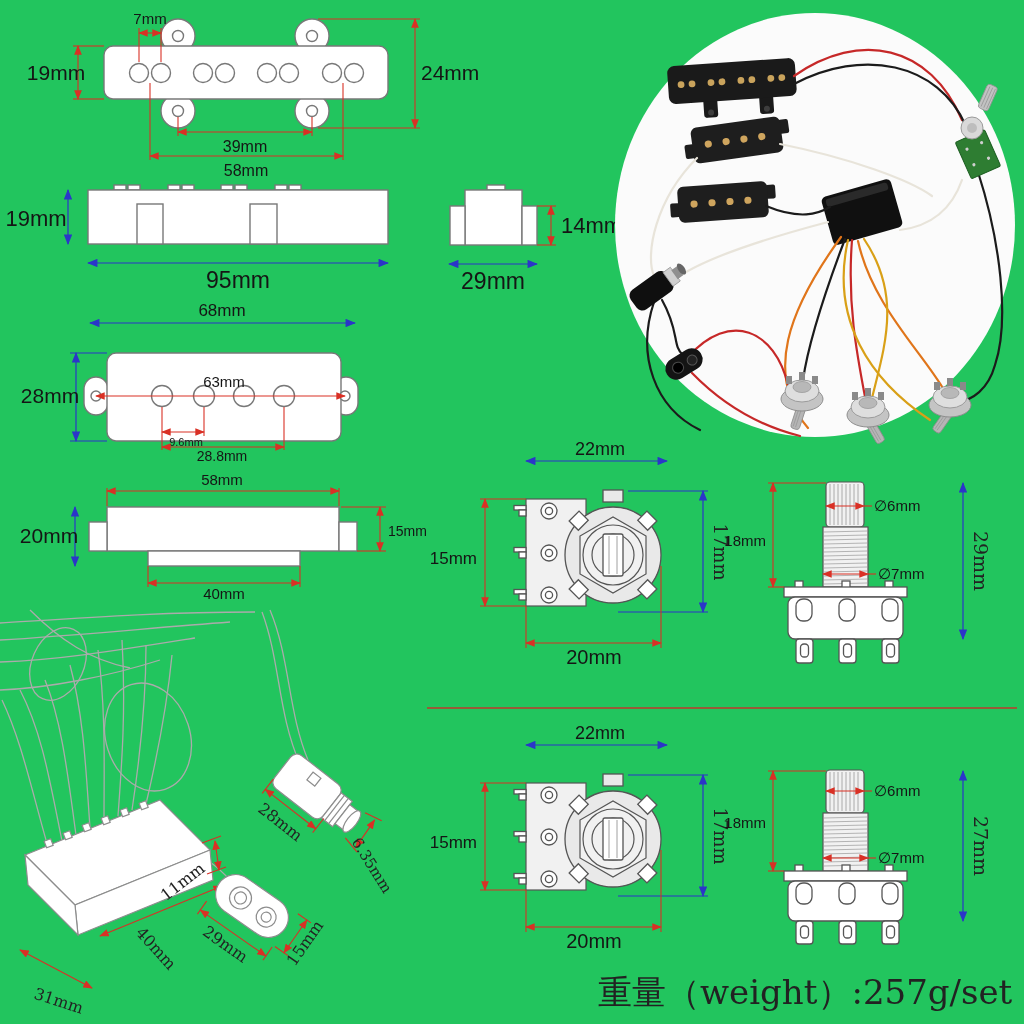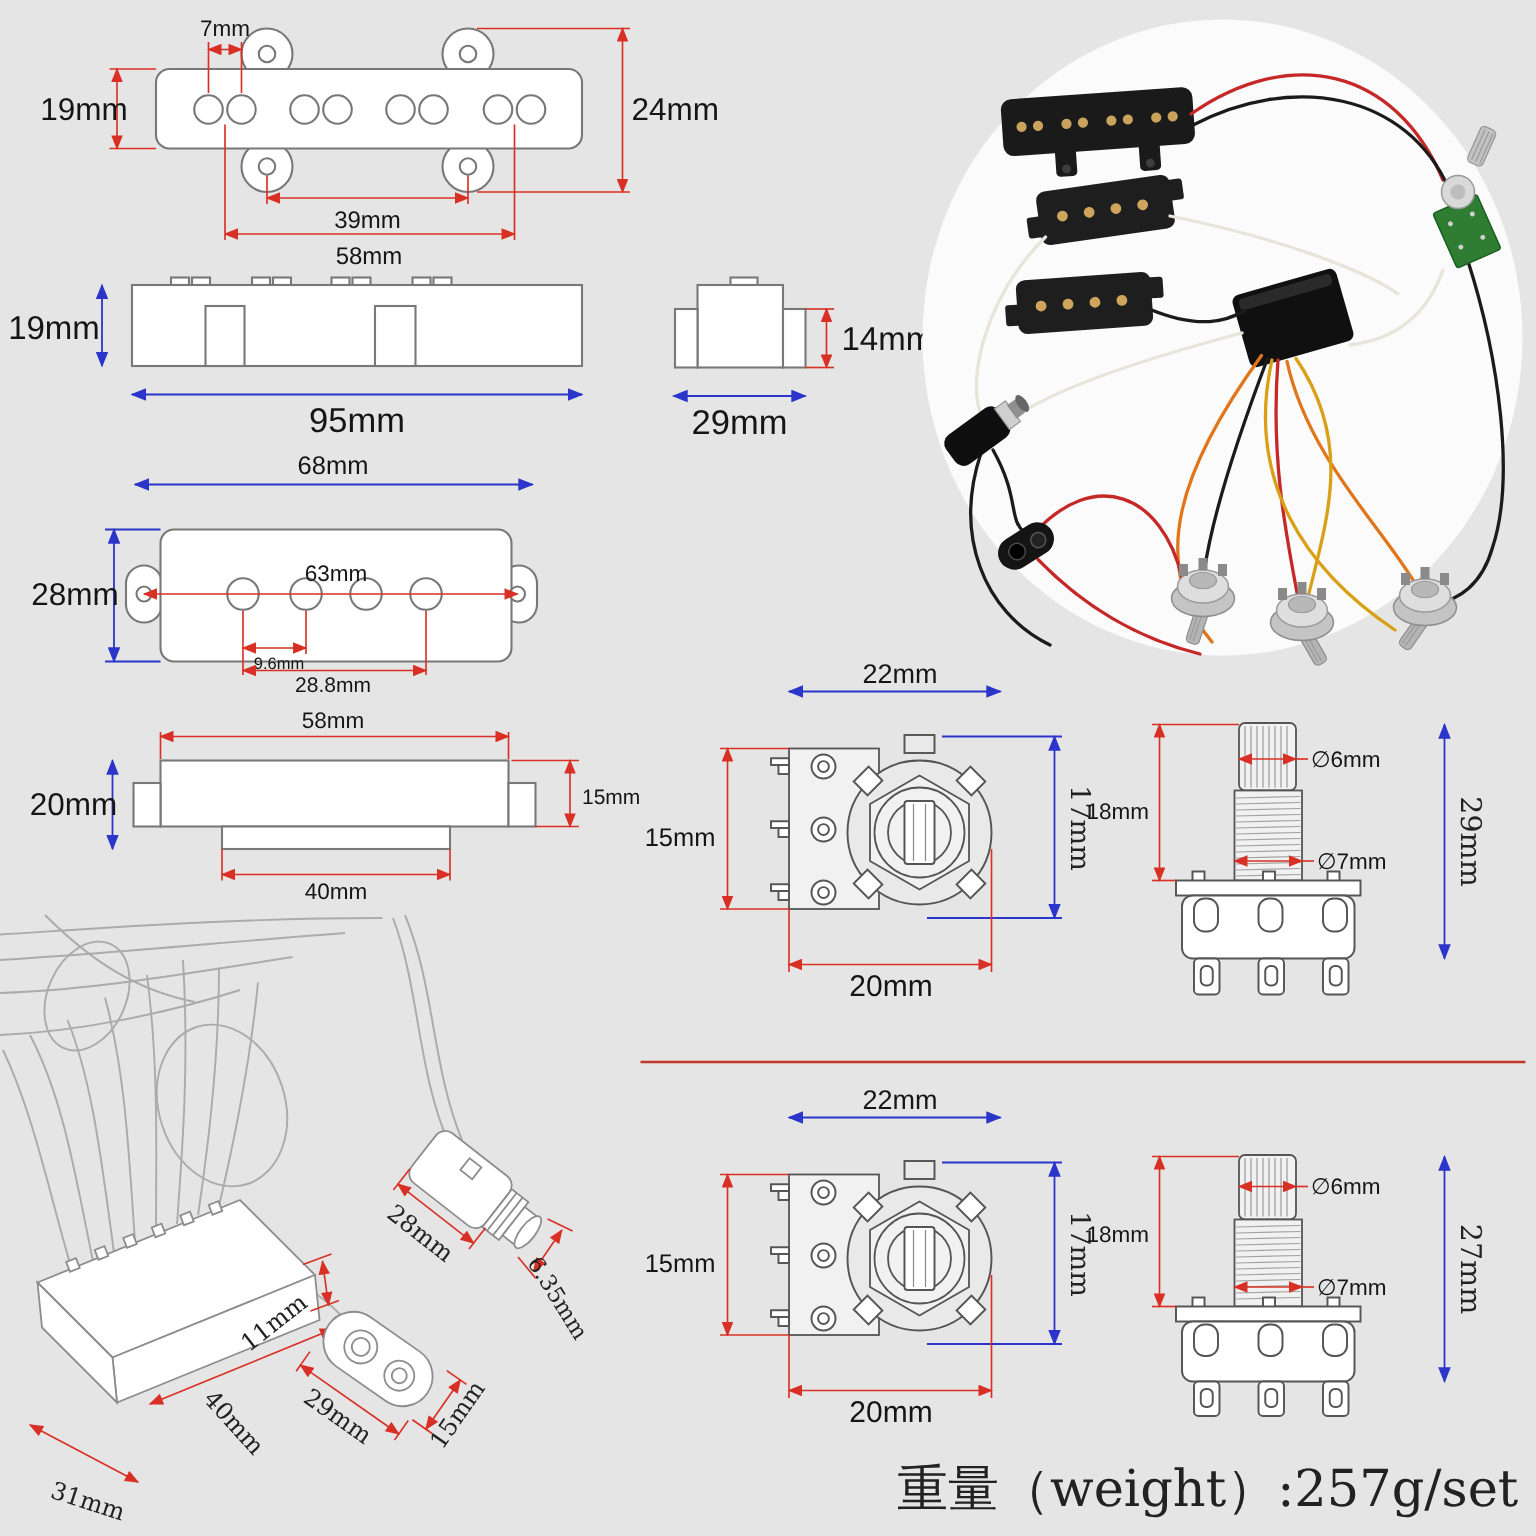--- a/index.html
+++ b/index.html
@@ -1,16 +1,16 @@
 <!DOCTYPE html>
 <html><head>
 <meta charset="utf-8">
 <style>
   html,body{margin:0;padding:0;background:#fff;}
-  #stage{position:relative;width:1024px;height:1024px;background:#e5e5e5;overflow:hidden;}
+  #stage{position:relative;width:1024px;height:1024px;background:#22c55e;overflow:hidden;}
   svg{display:block;}
   text{user-select:none;}
   .lab{font-family:"Liberation Sans","DejaVu Sans",sans-serif;fill:#151515;}
   .ser{font-family:"DejaVu Serif","Liberation Serif",serif;fill:#222;}
   .oln{fill:#fff;stroke:#787878;stroke-width:1.4;}
   .ol2{fill:#fff;stroke:#555;stroke-width:1.3;}
   .fil{fill:#e9e9e9;stroke:#555;stroke-width:1.3;}
   .fi2{fill:#f1f1f1;stroke:#555;stroke-width:1.2;}
   .dr{stroke:#d93025;stroke-width:1.1;fill:none;}
   .db{stroke:#2b35c9;stroke-width:1.2;fill:none;}

